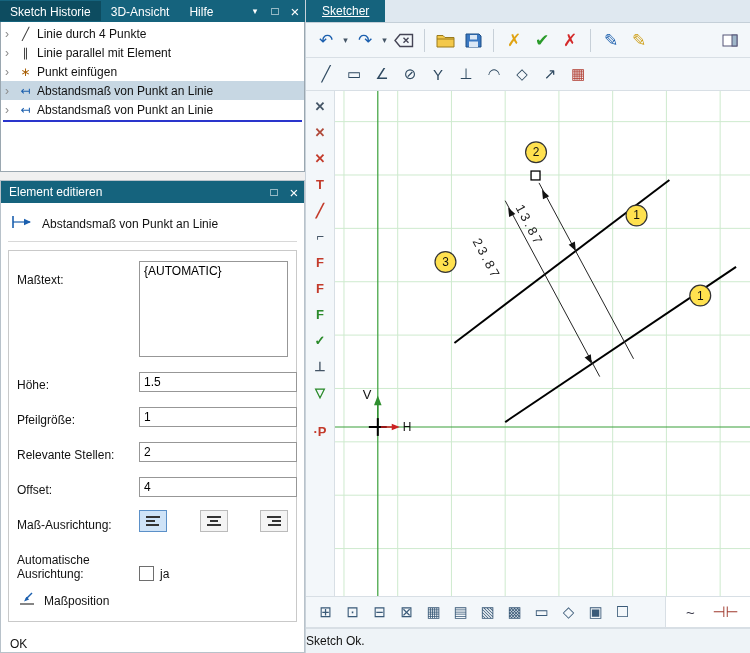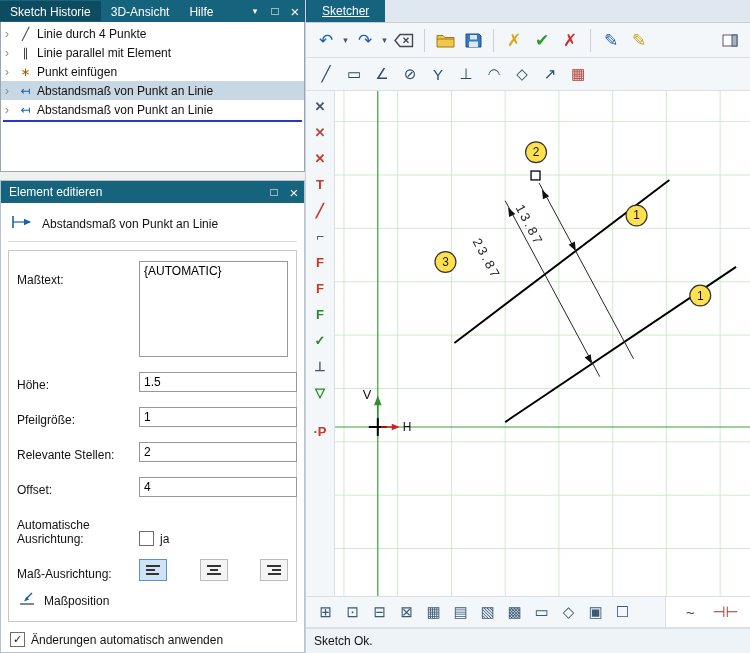--- a/index.html
+++ b/index.html
@@ -68,21 +68,21 @@
   .flexspacer{flex:1;}
   .work{flex:1;display:flex;min-height:0;}
   .vtools{flex:0 0 28px;background:#f3f7fa;border-right:1px solid #d8dfe5;display:flex;flex-direction:column;align-items:center;padding-top:4px;gap:3px;}
   .vtool{width:24px;height:23px;display:flex;align-items:center;justify-content:center;font-size:13px;font-weight:bold;cursor:default;}
   .vgap{height:10px;flex:0 0 10px;}
   .canvas{flex:1;background:#fff;position:relative;min-width:0;}
   .canvas svg{display:block;width:100%;height:100%;}
   svg text{font-family:"Liberation Sans",sans-serif;}
   .bottom-right{margin-left:auto;align-self:stretch;display:flex;align-items:center;gap:10px;padding:0 12px;background:#fff;border-left:1px solid #d8dfe5;}
   .bottom-right .tbtn{font-size:16px;width:auto;}
-  .statusbar{flex:0 0 24px;background:#eef3f7;display:flex;align-items:center;padding:0 8px;border-top:1px solid #d8dfe5;}
+  .statusbar{flex:0 0 24px;background:#eef3f7;display:flex;align-items:center;padding:0 0;border-top:1px solid #d8dfe5;}
 </style>
 </head>
 <body>
 
 <div class="app">
 
   <div class="left-col">
 
     <div class="history-panel">
       <div class="titlebar">
@@ -162,25 +162,20 @@
           </div>
           <div class="frow">
             <span class="flabel">Relevante Stellen:</span>
             <input class="finput" value="2" style="">
           </div>
           <div class="frow">
             <span class="flabel">Offset:</span>
             <input class="finput" value="4" style="">
           </div>
           <div class="frow">
-            <span class="flabel">Automatische Ausrichtung:</span>
-            <span class="cb"></span>
-            <span>ja</span>
-          </div>
-          <div class="frow">
             <span class="flabel">Maß-Ausrichtung:</span>
             <span class="align-group">
               <span class="alignbtn selected">
                   <span class="bars bl">
                     <i></i>
                     <i></i>
                     <i></i>
                   </span>
                 </span>
               <span class="alignbtn">
@@ -191,37 +186,38 @@
                   </span>
                 </span>
               <span class="alignbtn">
                   <span class="bars br">
                     <i></i>
                     <i></i>
                     <i></i>
                   </span>
                 </span>
             </span>
+          </div>
+          <div class="frow">
+            <span class="flabel">Automatische Ausrichtung:</span>
+            <span class="cb"></span>
+            <span>ja</span>
           </div>
           <div class="mp-row">
             <span>
               <svg width="16" height="14" viewBox="0 0 16 14">
                   <line x1="1" y1="12" x2="15" y2="12" stroke="#333" stroke-width="1.2"></line>
                   <line x1="13" y1="1" x2="7" y2="7" stroke="#1b5fae" stroke-width="1.4"></line>
                   <polygon points="5,9.5 10.2,7.6 7.4,4.8" fill="#1b5fae"></polygon>
                 </svg>
             </span>
             <span>Maßposition</span>
           </div>
         </div>
 
-        <div class="apply-row">
-          <span class="cb checked"></span>
-          <span>Änderungen automatisch anwenden</span>
-        </div>
         <div class="ok-label">OK</div>
       </div>
     </div>
   </div>
 
   <div class="right-col">
 
     <div class="tabbar">
       <div class="sk-tab">Sketcher</div>
     </div>

